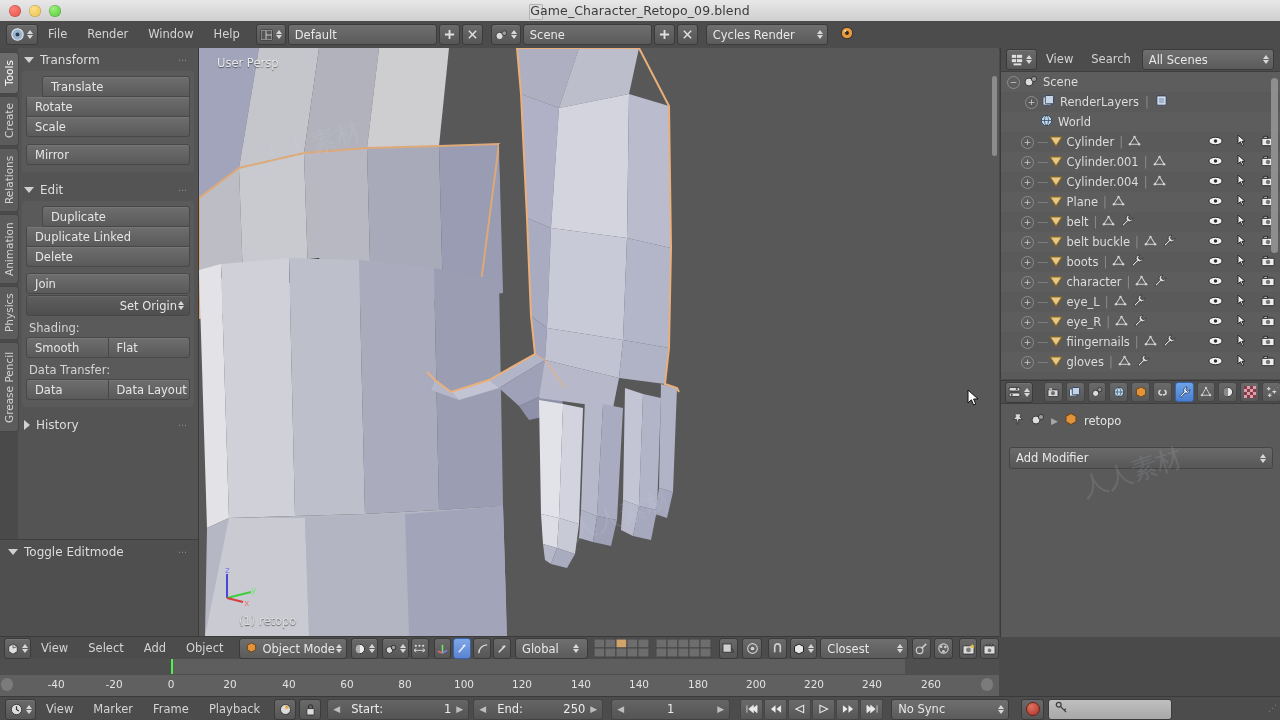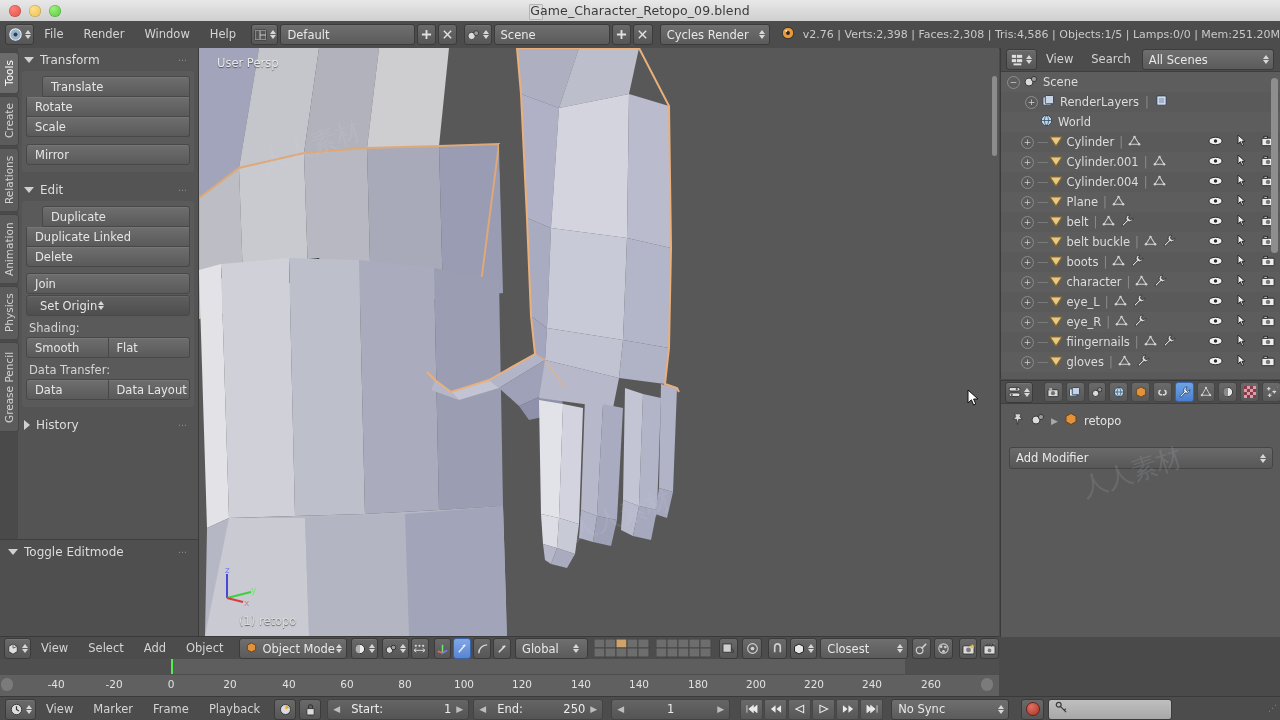--- a/index.html
+++ b/index.html
@@ -93,21 +93,21 @@
     height:19px;border-radius:3px;margin:1px 0;
     background:linear-gradient(#6e6e6e,#5a5a5a);
     border:1px solid #484848;
     color:#e6e6e6;font-size:11.5px;
     display:flex;align-items:center;padding-left:8px;
     box-shadow:0 1px 0 rgba(255,255,255,.06) inset;
   }
   .btn.stack-top{border-radius:3px 3px 0 0;margin-bottom:0;margin-left:16px;}
   .btn.stack-mid{border-radius:0;margin:0;border-top:none;}
   .btn.stack-bot{border-radius:0 0 3px 3px;margin-top:0;border-top:none;}
-  .btn.drop{background:linear-gradient(#5f5f5f,#4e4e4e);justify-content:flex-start;padding-right:5px;padding-left:13px;}
+  .btn.drop{background:linear-gradient(#5f5f5f,#4e4e4e);justify-content:flex-end;padding-right:5px;padding-left:13px;}
   .row2{display:flex;gap:0;margin:1px 0;}
   .row2 .btn{flex:1;margin:0;justify-content:flex-start;}
   .row2 .btn:first-child{border-radius:3px 0 0 3px;}
   .row2 .btn:last-child{border-radius:0 3px 3px 0;border-left:none;}
   .sublabel{color:#d4d4d4;font-size:11.5px;padding:4px 0 1px 3px;}
 
   .toggle-edit{
     position:absolute;left:0;bottom:0;width:198px;height:96px;
     background:#4f4f4f;border-top:1px solid #3f3f3f;
   }
@@ -283,21 +283,20 @@
     </div>
 
     <div style="width:12px"></div>
     <span>
       <svg width="14" height="14" viewBox="0 0 16 16">
           <circle cx="8" cy="8" r="6.5" fill="#e89a3c" stroke="#2a2a2a"></circle>
           <circle cx="8" cy="8" r="2.2" fill="#2a2a2a"></circle>
           <circle cx="6" cy="5.5" r="1" fill="#fff"></circle>
         </svg>
     </span>
-    <div class="stats" style="margin-left:8px">v2.76 | Verts:2,398 | Faces:2,308 | Tris:4,586 | Objects:1/5 | Lamps:0/0 | Mem:251.20M</div>
   </div>
 
   <div class="toolshelf">
     <div class="vtabs">
       <div class="vtab active" style="top:4px;height:40px">Tools</div>
       <div class="vtab" style="top:48px;height:48px">Create</div>
       <div class="vtab" style="top:100px;height:62px">Relations</div>
       <div class="vtab" style="top:166px;height:68px">Animation</div>
       <div class="vtab" style="top:238px;height:52px">Physics</div>
       <div class="vtab" style="top:294px;height:88px">Grease Pencil</div>

